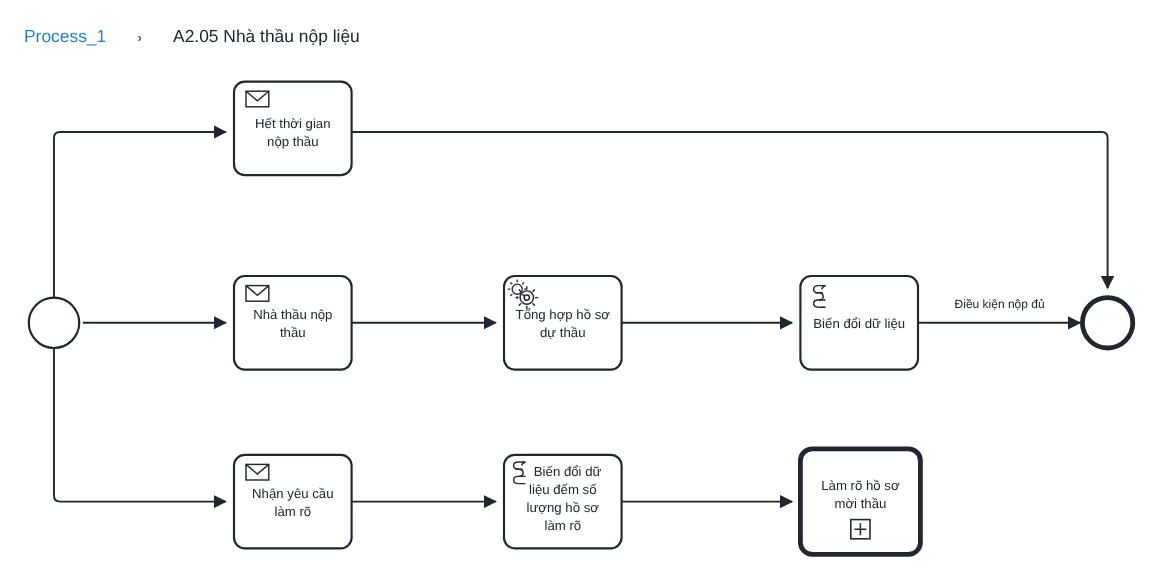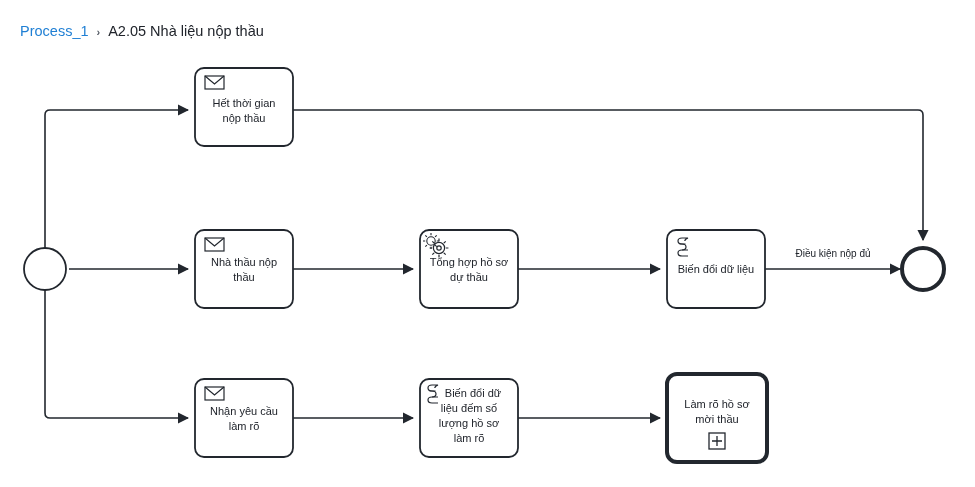--- a/index.html
+++ b/index.html
@@ -16,21 +16,21 @@
   }
 
   
   #breadcrumb {
     position: absolute;
     left: 20px;
     top: 20px;
     height: 22px;
     display: flex;
     align-items: center;
-    gap: 8px;
+    gap: 26px;
     font-size: 14.5px;
     white-space: nowrap;
   }
   #breadcrumb .crumb-link {
     color: #1f7fd4;
     cursor: pointer;
   }
   #breadcrumb .crumb-sep {
     color: #555c66;
     font-size: 11px;
@@ -63,21 +63,21 @@
     font-size: 10px;
     fill: #20242b;
   }
 </style>
 </head>
 <body>
 
 <div id="breadcrumb">
   <span class="crumb-link">Process_1</span>
   <span class="crumb-sep">›</span>
-  <span class="crumb-current">A2.05 Nhà liệu nộp thầu</span>
+  <span class="crumb-current">A2.05 Nhà thầu nộp liệu</span>
 </div>
 
 <div id="canvas">
 <svg width="975" height="487" viewBox="0 0 975 487" xmlns="http://www.w3.org/2000/svg">
 
   <defs>
     <marker id="arrow" viewBox="0 0 10 10" refX="9" refY="5" markerWidth="7" markerHeight="7" orient="auto-start-reverse">
       <path d="M 0 0 L 10 5 L 0 10 z" fill="#22272e"></path>
     </marker>
   </defs>

